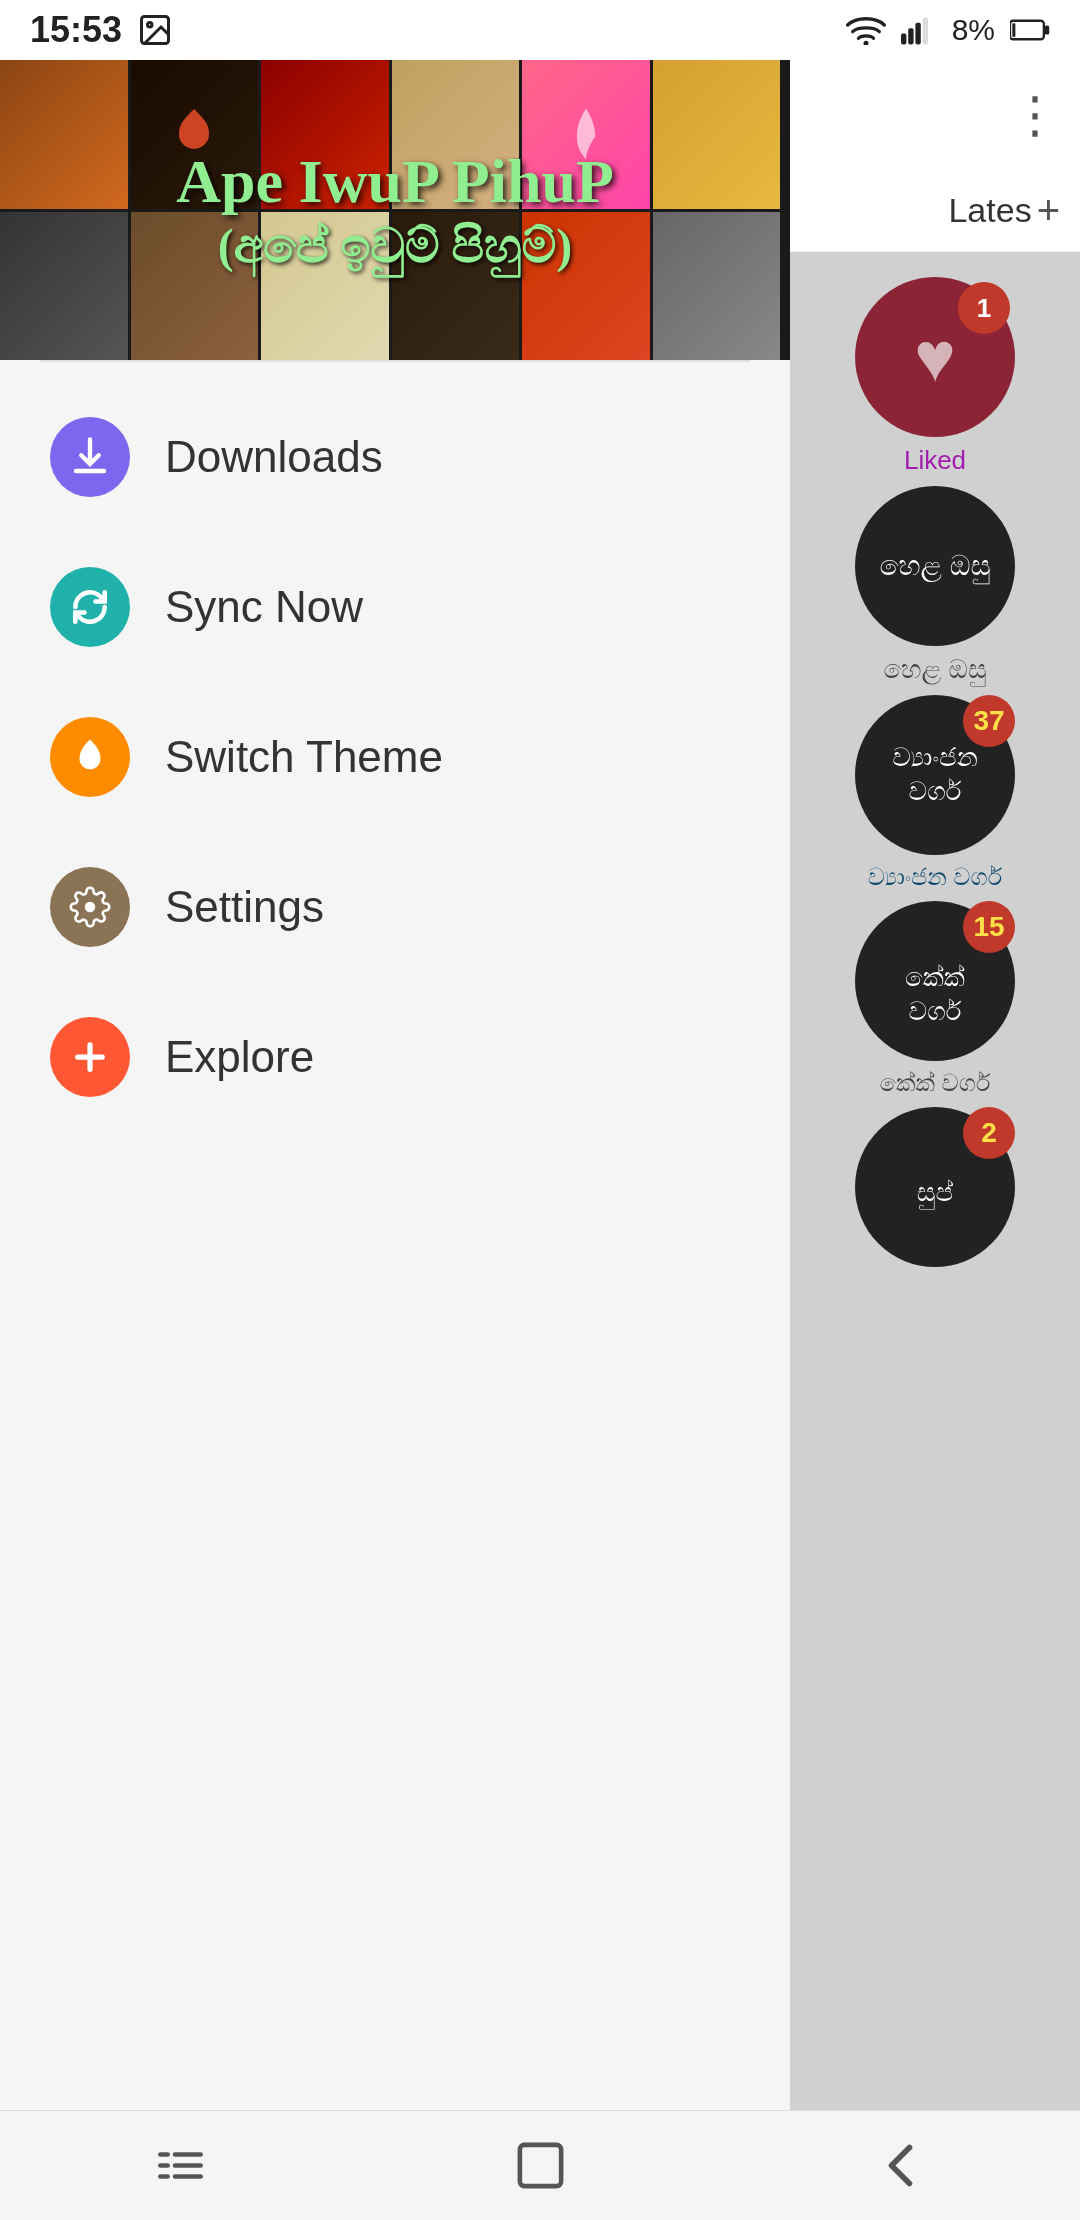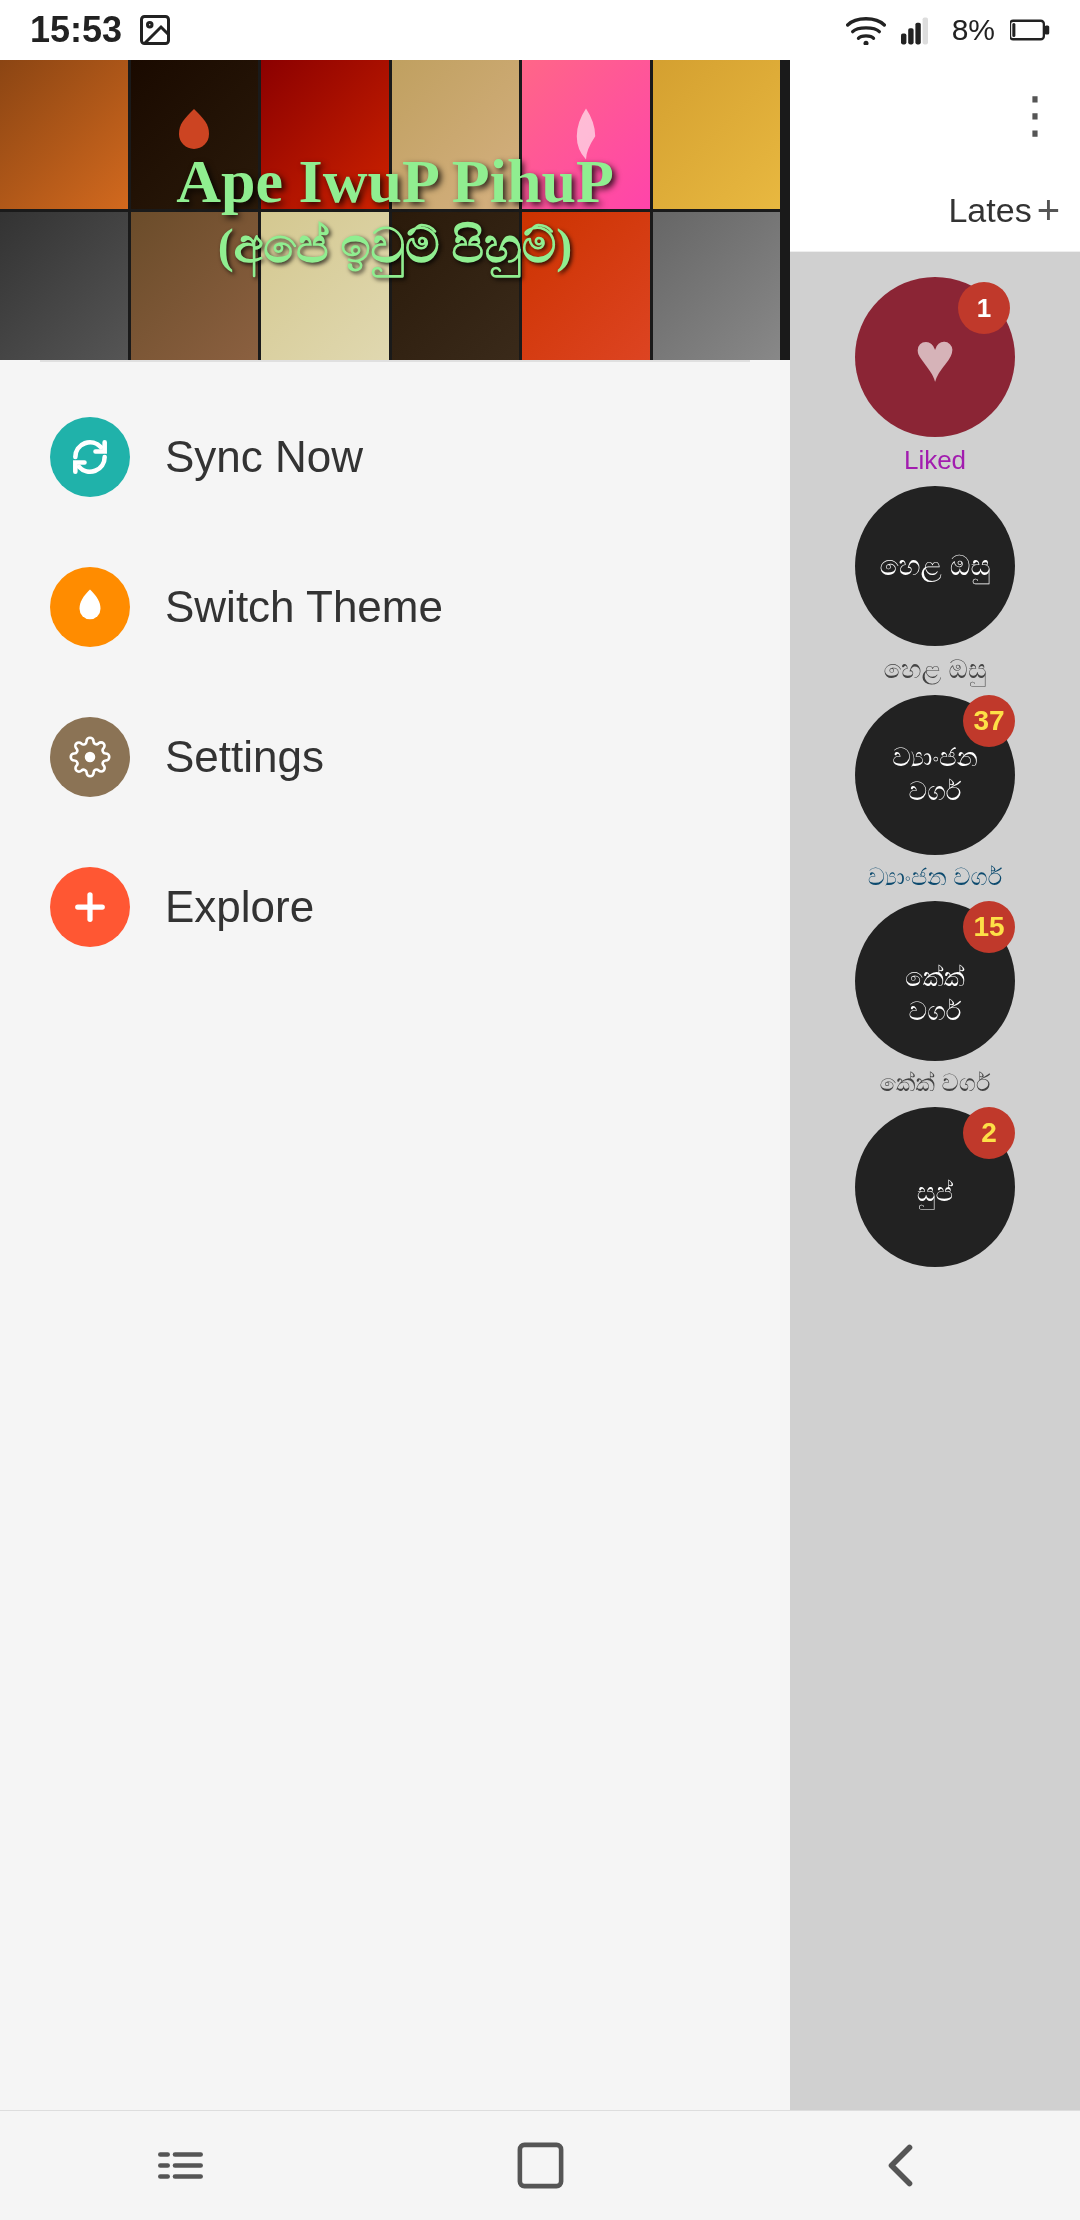--- a/index.html
+++ b/index.html
@@ -431,20 +431,28 @@
       <div class="banner-title-text">Ape IwuP PihuP</div>
       <div class="banner-title-sub">(අපේ ඉවුම් පිහුම්)</div>
     </div>
   </div>
 
 
   <div class="nav-divider"></div>
 
   <div class="nav-items">
 
+    <div class="nav-item">
+      <div class="nav-item-icon purple">
+        <svg width="42" height="42" viewBox="0 0 24 24" fill="white">
+          <path d="M12 2v13M7 11l5 5 5-5M4 20h16" stroke="white" stroke-width="2.5" fill="none" stroke-linecap="round"></path>
+        </svg>
+      </div>
+      <span class="nav-item-label">Downloads</span>
+    </div>
 
     <div class="nav-item">
       <div class="nav-item-icon teal">
         <svg width="44" height="44" viewBox="0 0 24 24" fill="none" stroke="white" stroke-width="2.5" stroke-linecap="round">
           <path d="M4 12 a8 8 0 0 1 14-5.3M20 12 a8 8 0 0 1-14 5.3"></path>
           <polyline points="20 4 20 9 15 9"></polyline>
           <polyline points="4 20 4 15 9 15"></polyline>
         </svg>
       </div>
       <span class="nav-item-label">Sync Now</span>

